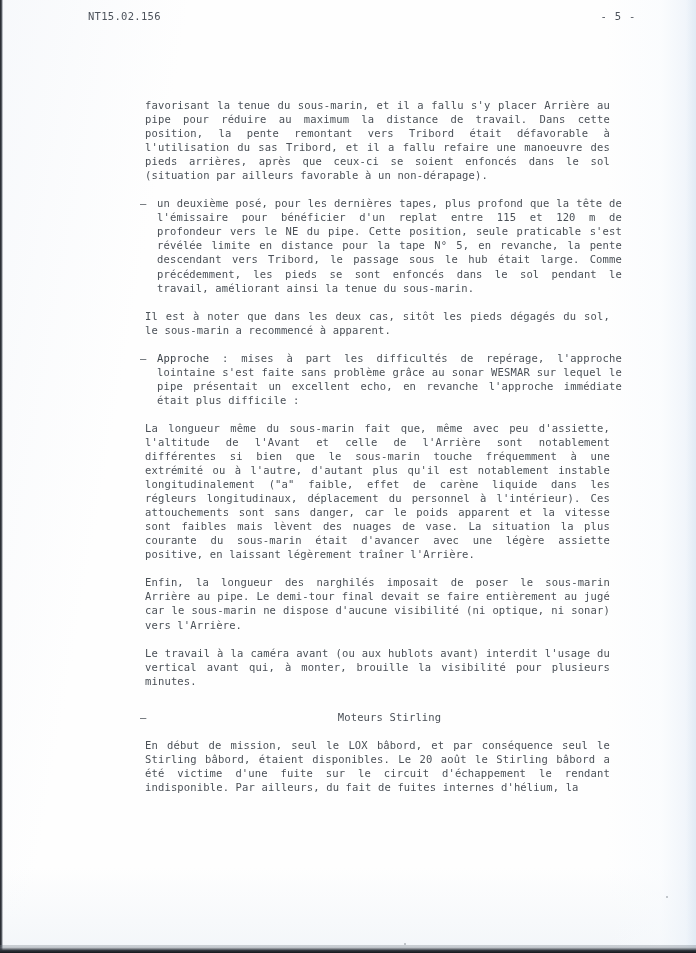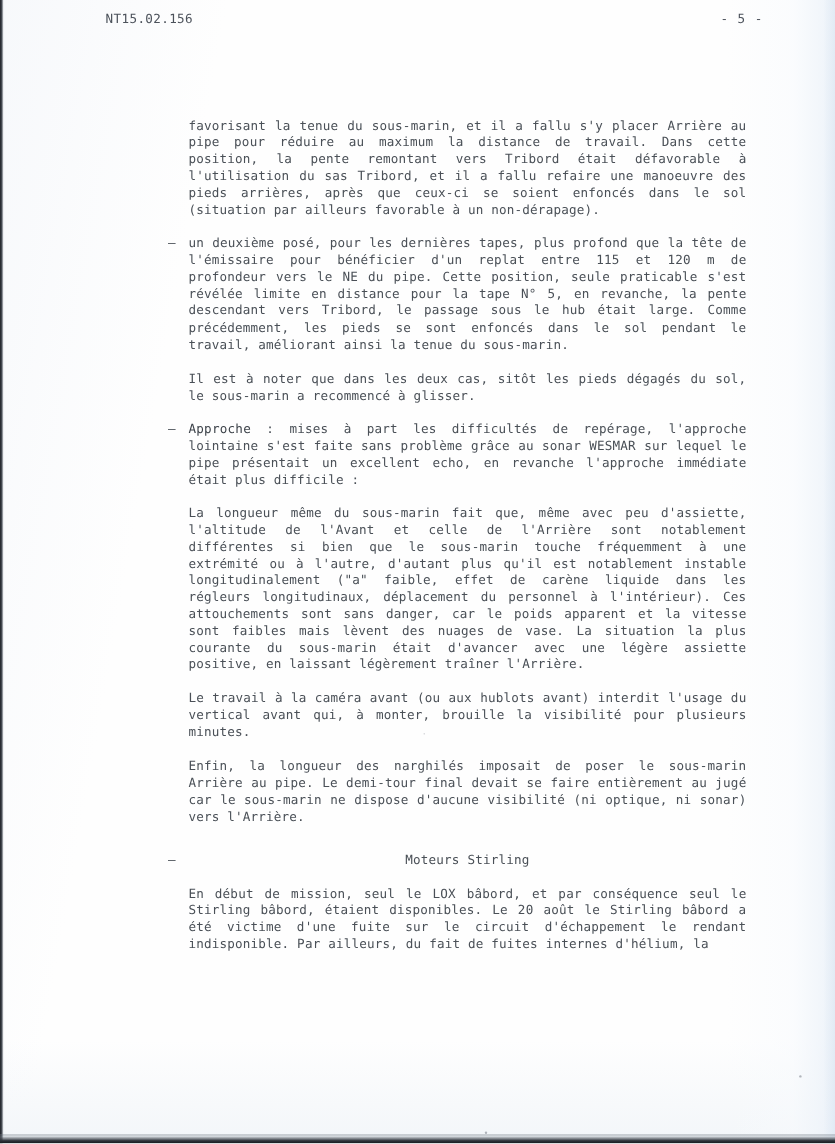--- a/index.html
+++ b/index.html
@@ -91,21 +91,21 @@
     color: #4a5057;
     text-align: justify;
     text-justify: inter-word;
     margin: 0 0 14px 0;
     letter-spacing: 0.15px;
     white-space: pre-wrap;
   }
   .para.tight { margin-bottom: 0; }
   
   .para.indent {
-    margin-left: 17px;
+    margin-left: 5px;
     width: 465px;
   }
   
   .bullet {
     display: flex;
     margin: 0 0 14px 0;
   }
   .bullet .dash {
     flex: 0 0 17px;
     font-size: 10.5px;
@@ -165,33 +165,33 @@
 
     <div class="body-block">
 
       <p class="para indent">favorisant la tenue du sous-marin, et il a fallu s'y placer Arrière au pipe pour réduire au maximum la distance de travail. Dans cette position, la pente remontant vers Tribord était défavorable à l'utilisation du sas Tribord, et il a fallu refaire une manoeuvre des pieds arrières, après que ceux-ci se soient enfoncés dans le sol (situation par ailleurs favorable à un non-dérapage).</p>
 
       <div class="bullet">
         <span class="dash">–</span>
         <span class="bullet-text">un deuxième posé, pour les dernières tapes, plus profond que la tête de l'émissaire pour bénéficier d'un replat entre 115 et 120 m de profondeur vers le NE du pipe. Cette position, seule praticable s'est révélée limite en distance pour la tape N° 5, en revanche, la pente descendant vers Tribord, le passage sous le hub était large. Comme précédemment, les pieds se sont enfoncés dans le sol pendant le travail, améliorant ainsi la tenue du sous-marin.</span>
       </div>
 
-      <p class="para indent">Il est à noter que dans les deux cas, sitôt les pieds dégagés du sol, le sous-marin a recommencé à glisser.</p>
+      <p class="para indent">Il est à noter que dans les deux cas, sitôt les pieds dégagés du sol, le sous-marin a recommencé à apparent.</p>
 
       <div class="bullet">
         <span class="dash">–</span>
         <span class="bullet-text"><span class="heading-term">Approche</span><span> : mises à part les difficultés de repérage, l'approche lointaine s'est faite sans problème grâce au sonar WESMAR sur lequel le pipe présentait un excellent echo, en revanche l'approche immédiate était plus difficile :</span></span>
       </div>
 
 
       <p class="para indent">La longueur même du sous-marin fait que, même avec peu d'assiette, l'altitude de l'Avant et celle de l'Arrière sont notablement différentes si bien que le sous-marin touche fréquemment à une extrémité ou à l'autre, d'autant plus qu'il est notablement instable longitudinalement ("a" faible, effet de carène liquide dans les régleurs longitudinaux, déplacement du personnel à l'intérieur). Ces attouchements sont sans danger, car le poids apparent et la vitesse sont faibles mais lèvent des nuages de vase. La situation la plus courante du sous-marin était d'avancer avec une légère assiette positive, en laissant légèrement traîner l'Arrière.</p>
 
+      <p class="para indent">Enfin, la longueur des narghilés imposait de poser le sous-marin Arrière au pipe. Le demi-tour final devait se faire entièrement au jugé car le sous-marin ne dispose d'aucune visibilité (ni optique, ni sonar) vers l'Arrière.</p>
+
       <p class="para indent">Le travail à la caméra avant (ou aux hublots avant) interdit l'usage du vertical avant qui, à monter, brouille la visibilité pour plusieurs minutes.</p>
-
-      <p class="para indent">Enfin, la longueur des narghilés imposait de poser le sous-marin Arrière au pipe. Le demi-tour final devait se faire entièrement au jugé car le sous-marin ne dispose d'aucune visibilité (ni optique, ni sonar) vers l'Arrière.</p>
 
       <div class="spacer-sm"></div>
 
       <div class="bullet">
         <span class="dash">–</span>
         <span class="bullet-text nojustify heading-term">Moteurs Stirling</span>
       </div>
 
       <p class="para indent tight">En début de mission, seul le LOX bâbord, et par conséquence seul le Stirling bâbord, étaient disponibles. Le 20 août le Stirling bâbord a été victime d'une fuite sur le circuit d'échappement le rendant indisponible. Par ailleurs, du fait de fuites internes d'hélium, la</p>
 

